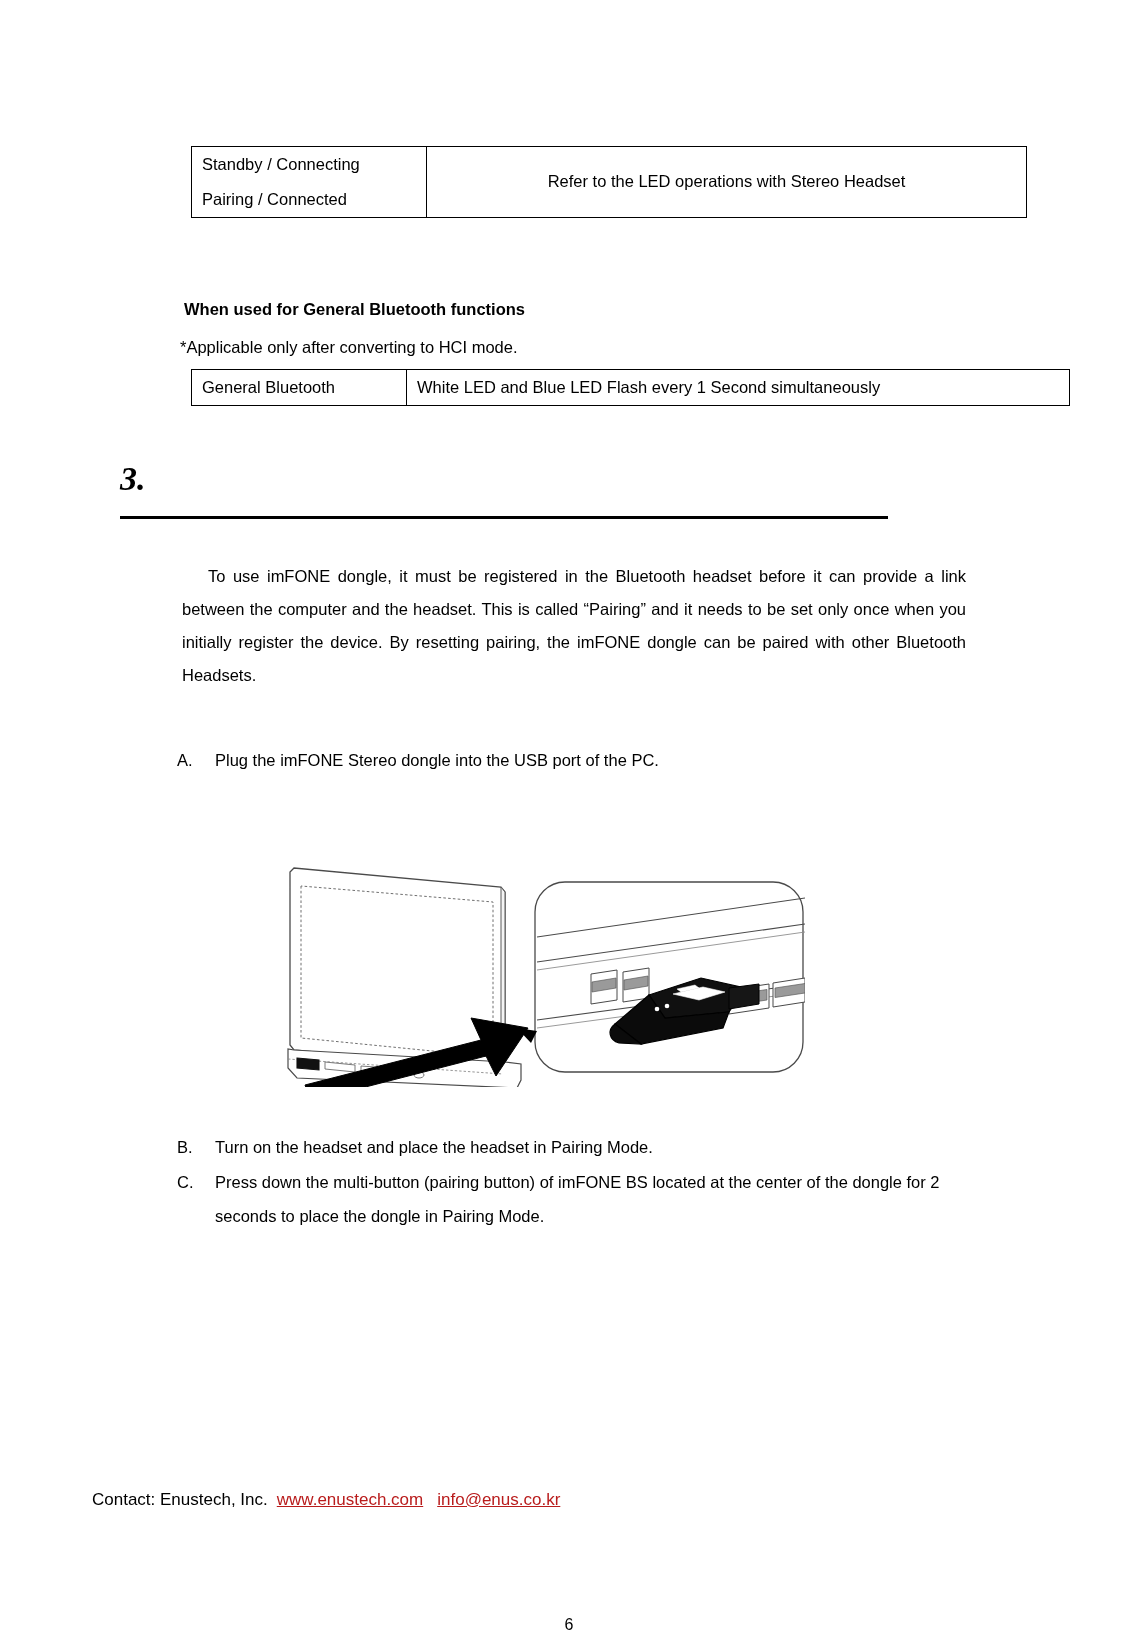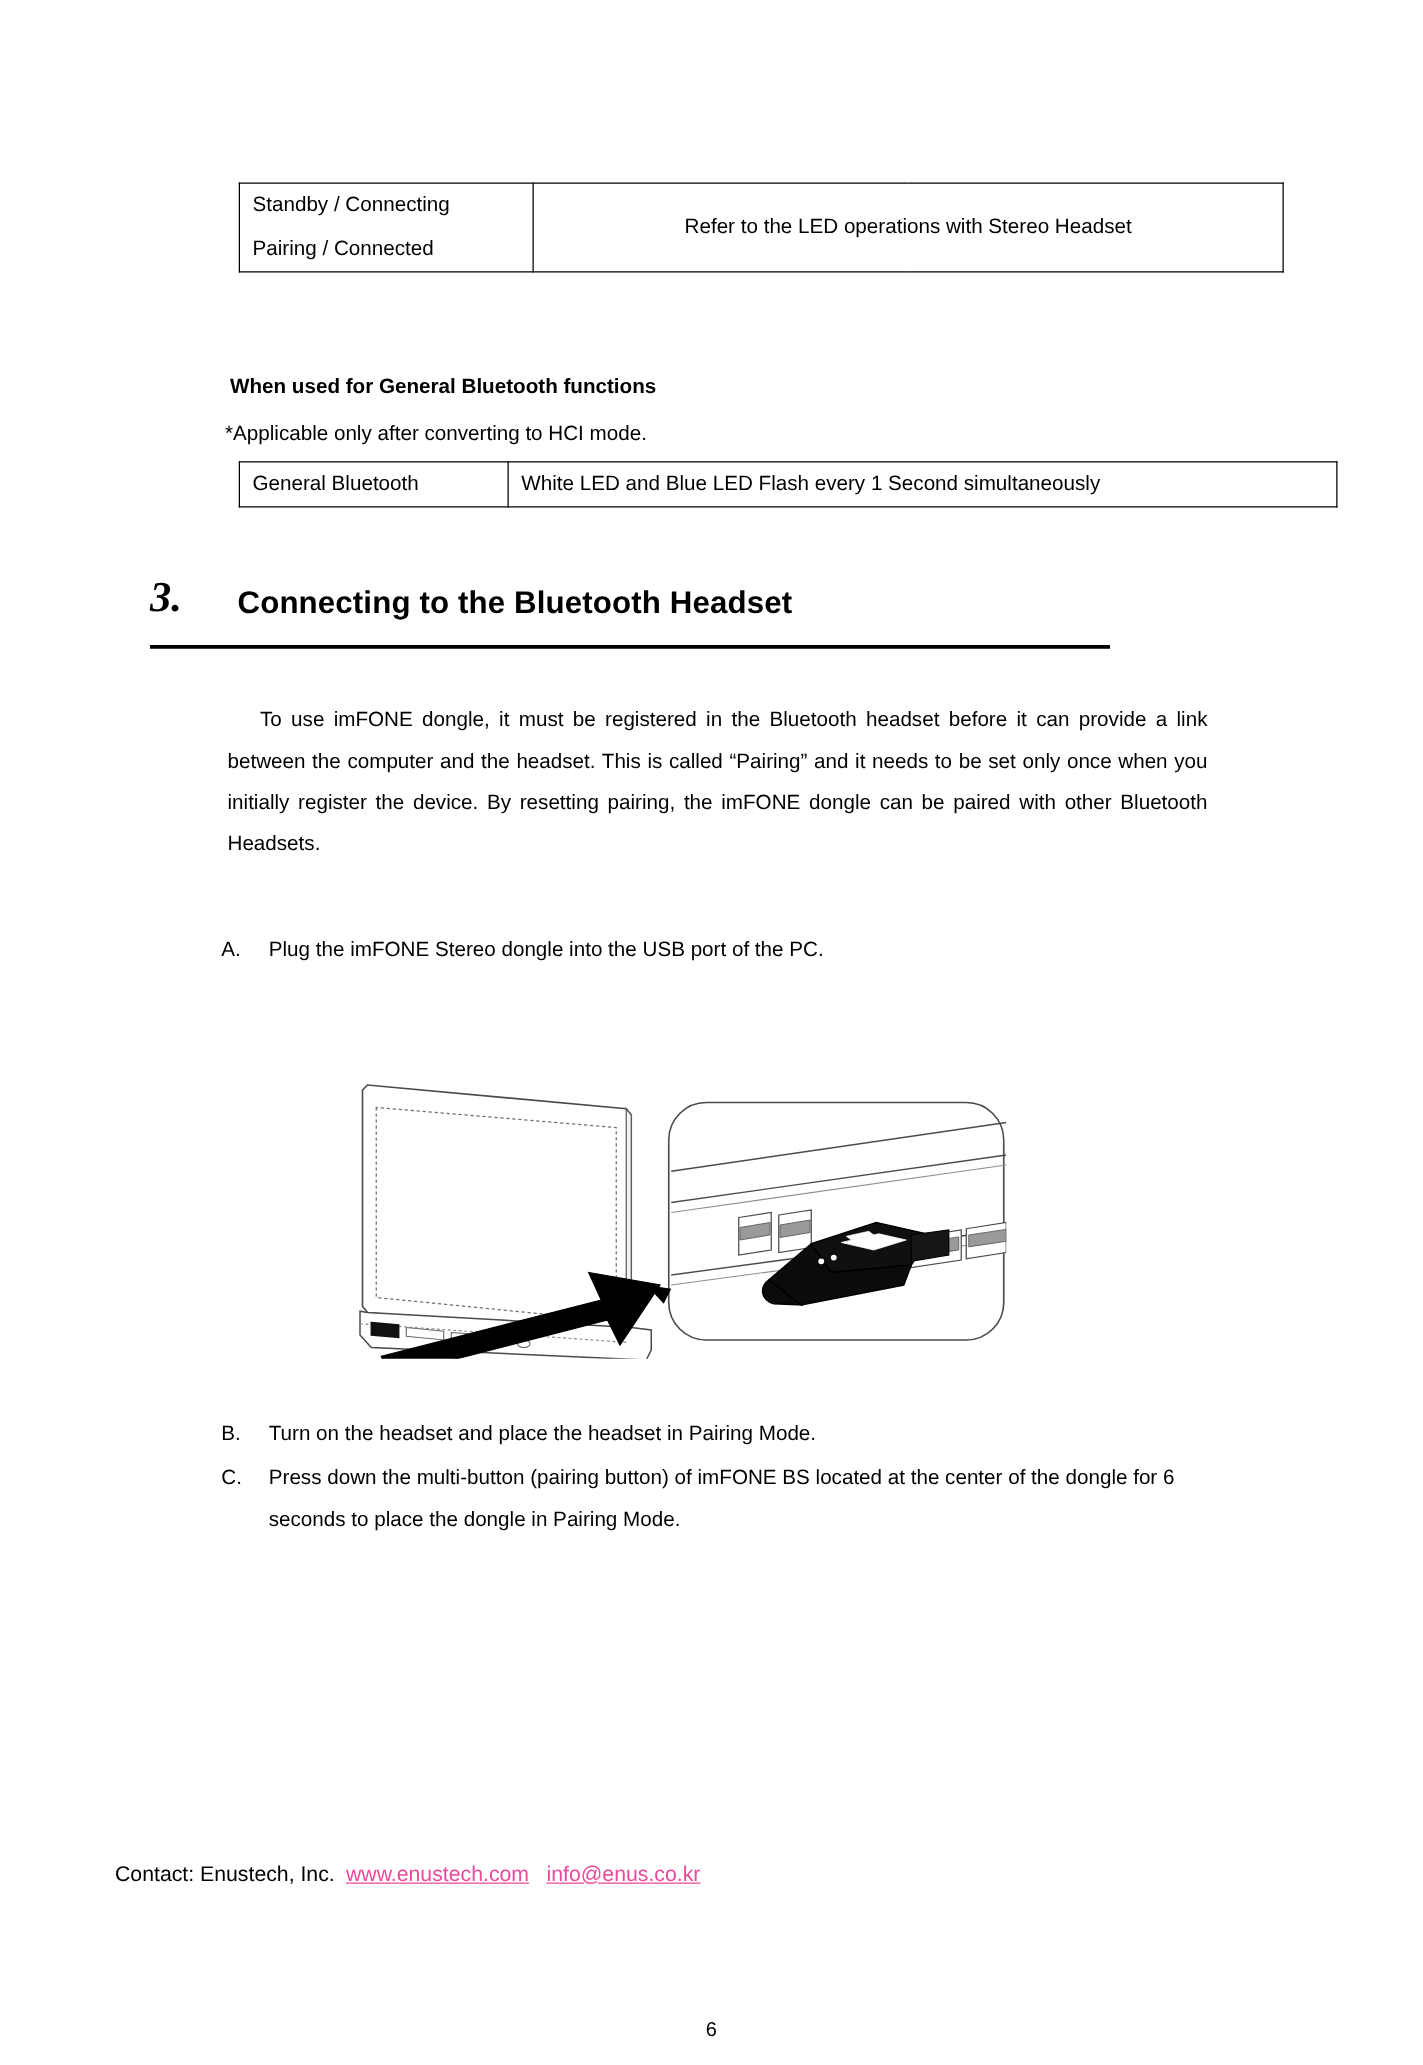--- a/index.html
+++ b/index.html
@@ -153,21 +153,21 @@
   }
   .footer-text {
     position: absolute;
     left: 92px;
     top: 6px;
     font-size: 17px;
     line-height: 27px;
     white-space: nowrap;
   }
   .footer-text a, .link {
-    color: #ec4899;
+    color: #b91c1c;
     text-decoration: underline;
   }
   .fgap { display: inline-block; width: 14px; }
   .fgap-s { display: inline-block; width: 9px; }
 
   .logo-block {
     position: absolute;
     left: 840px;
     top: 0px;
     width: 200px;
@@ -227,21 +227,20 @@
     <tbody>
       <tr>
         <td class="g1">General Bluetooth</td>
         <td class="g2 ctr">White LED and Blue LED Flash every 1 Second simultaneously</td>
       </tr>
     </tbody>
   </table>
 
   <div class="section-head">
     <span class="section-num">3.</span>
-    <span class="section-title">Connecting to the Bluetooth Headset</span>
   </div>
   <div class="section-rule"></div>
 
   <div class="body-para">To use imFONE dongle, it must be registered in the Bluetooth headset before it can provide a link between the computer and the headset. This is called “Pairing” and it needs to be set only once when you initially register the device. By resetting pairing, the imFONE dongle can be paired with other Bluetooth Headsets.</div>
 
   <div class="ol-item" id="item-a">
     <span class="marker">A.</span>
     <span class="txt">Plug the imFONE Stereo dongle into the USB port of the PC.</span>
   </div>
 
@@ -316,21 +315,21 @@
     </svg>
   </div>
 
   <div class="ol-item" id="item-b">
     <span class="marker">B.</span>
     <span class="txt">Turn on the headset and place the headset in Pairing Mode.</span>
   </div>
 
   <div class="ol-item" id="item-c">
     <span class="marker">C.</span>
-    <span class="txt">Press down the multi-button (pairing button) of imFONE BS located at the center of the dongle for 6 seconds to place the dongle in Pairing Mode.</span>
+    <span class="txt">Press down the multi-button (pairing button) of imFONE BS located at the center of the dongle for 2 seconds to place the dongle in Pairing Mode.</span>
   </div>
 
   <div class="footer">
     <div class="footer-text">
       <div>
         <span>Contact: Enustech, Inc.</span><span class="fgap-s"></span><a class="link" href="#">www.enustech.com</a><span class="fgap"></span><a class="link" href="#">info@enus.co.kr</a>
       </div>
     </div>
 
   </div>

